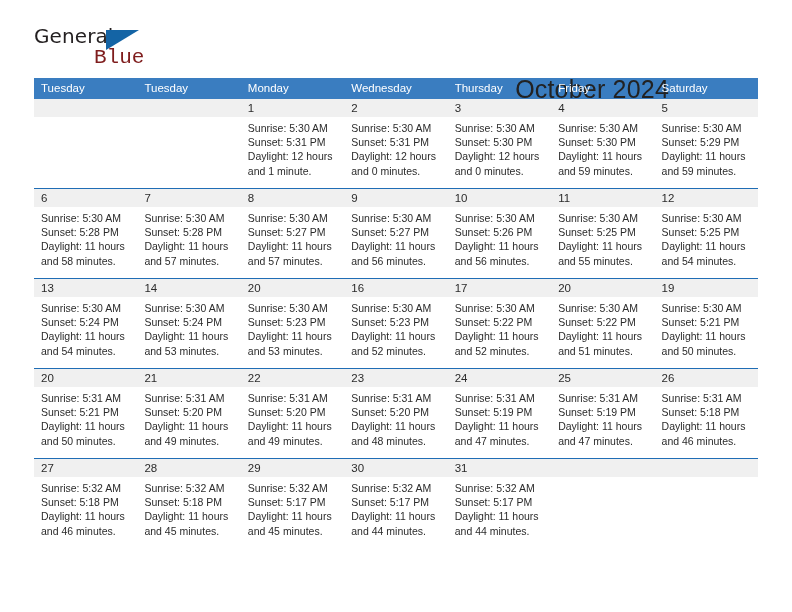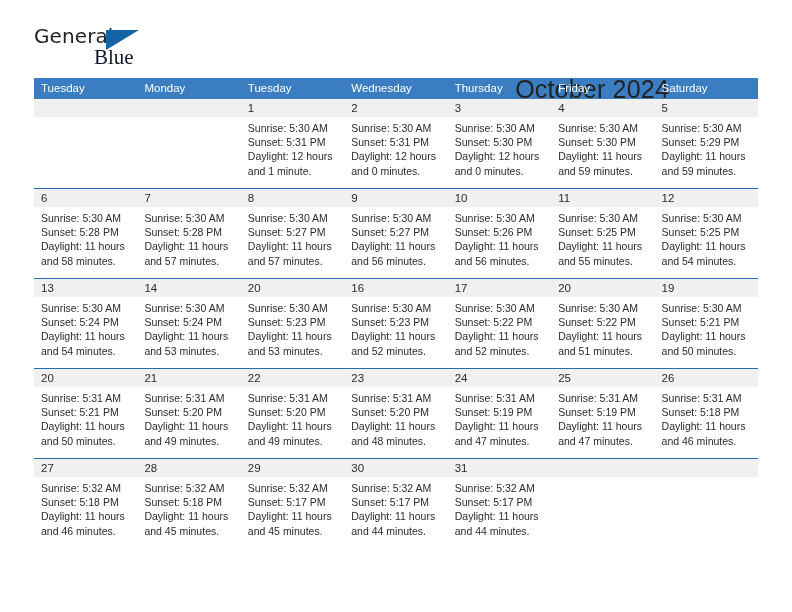--- a/index.html
+++ b/index.html
@@ -51,22 +51,22 @@
     width: 0;
     height: 0;
     border-left: 33px solid #1464a5;
     border-bottom: 20px solid transparent;
   }
   .logo-blue {
     position: absolute;
     left: 60px;
     top: 21px;
     font-size: 21px;
-    color: #0f172a;
-    font-family: Liberation Serif, serif;
+    color: #7f1d1d;
+    font-family: Liberation Mono, monospace;
   }
   .titles {
     text-align: center;
     padding-top: 0px;
     margin-top: 48px;
   }
   .cal-title {
     font-size: 25px;
     color: #222222;
     font-weight: normal;
@@ -144,22 +144,22 @@
     </div>
     <div class="titles">
       <h1 class="cal-title">October 2024</h1>
       <p class="cal-subtitle">Lim-oo, Eastern Visayas, Philippines</p>
     </div>
   </div>
 
   <div class="calendar">
     <div class="weekdays">
         <div class="weekday">Tuesday</div>
+        <div class="weekday">Tuesday</div>
         <div class="weekday">Monday</div>
-        <div class="weekday">Tuesday</div>
         <div class="weekday">Wednesday</div>
         <div class="weekday">Thursday</div>
         <div class="weekday">Friday</div>
         <div class="weekday">Saturday</div>
       </div>
     <div id="weeks-container">
         <div class="week first">
           <div class="cell empty">
             <div class="daynum">&nbsp;</div>
             <div class="lines"></div>

